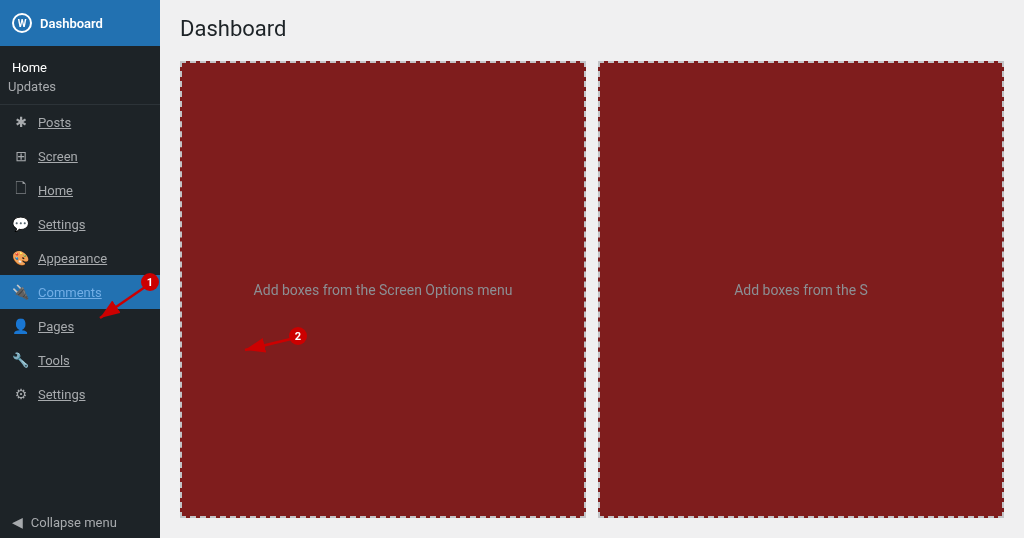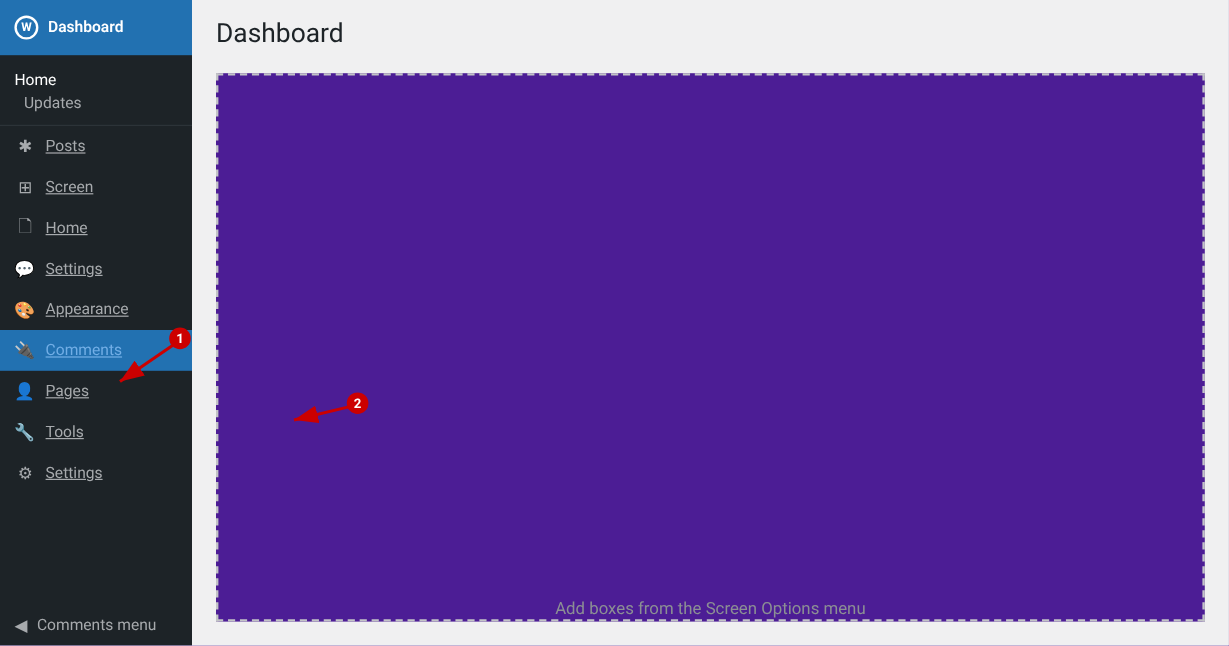--- a/index.html
+++ b/index.html
@@ -56,21 +56,21 @@
     }
 
     .sidebar-home {
       padding: 6px 12px 2px 12px;
       color: #fff;
       font-weight: 400;
       font-size: 13px;
     }
 
     .sidebar-updates {
-      padding: 2px 12px 6px 20px;
+      padding: 2px 12px 6px 8px;
       color: #a7aaad;
       font-size: 13px;
     }
 
     .sidebar-item {
       display: flex;
       align-items: center;
       gap: 8px;
       padding: 8px 12px;
       color: #a7aaad;
@@ -135,23 +135,23 @@
       flex: 1;
       padding: 10px 20px 20px 20px;
       display: flex;
       gap: 12px;
       overflow: hidden;
     }
 
     .dashboard-box {
       flex: 1;
       border: 2px dashed #c3c4c7;
-      background: #4c1d95;
-      display: flex;
-      align-items: flex-end;
+      background: #7f1d1d;
+      display: flex;
+      align-items: center;
       justify-content: center;
       color: #8c8f94;
       font-size: 14px;
       min-height: 250px;
       overflow: hidden;
     }
 
     
     #overlay {
       position: absolute;
@@ -230,31 +230,34 @@
 
   <div class="sidebar-item">
     <span class="sidebar-icon">⚙</span>
     <span class="sidebar-label">Settings</span>
   </div>
 
   <div style="flex:1;"></div>
 
   <div class="collapse-menu">
     <span style="font-size:14px;">◀</span>
-    <span>Comments menu</span>
+    <span>Collapse menu</span>
   </div>
 </div>
 
 <div id="main">
   <div id="main-header">
     <h1 id="page-title">Dashboard</h1>
   </div>
   <div id="content-area">
     <div class="dashboard-box">
       <span>Add boxes from the Screen Options menu</span>
+    </div>
+    <div class="dashboard-box" style="overflow:hidden;">
+      <span>Add boxes from the S</span>
     </div>
   </div>
 </div>
 
 <svg id="overlay" xmlns="http://www.w3.org/2000/svg">
   <defs>
     <marker id="arrowhead" markerWidth="8" markerHeight="6" refX="8" refY="3" orient="auto">
       <polygon points="0 0, 8 3, 0 6" fill="#cc0000"></polygon>
     </marker>
   </defs>

